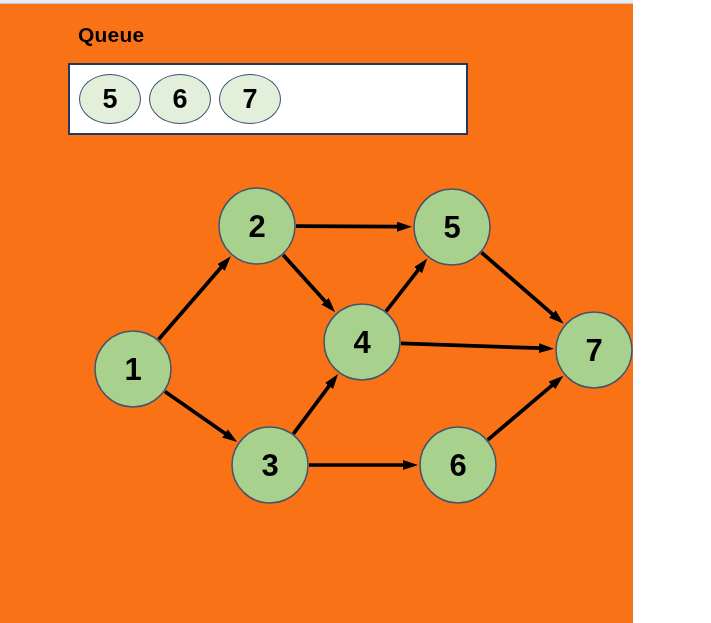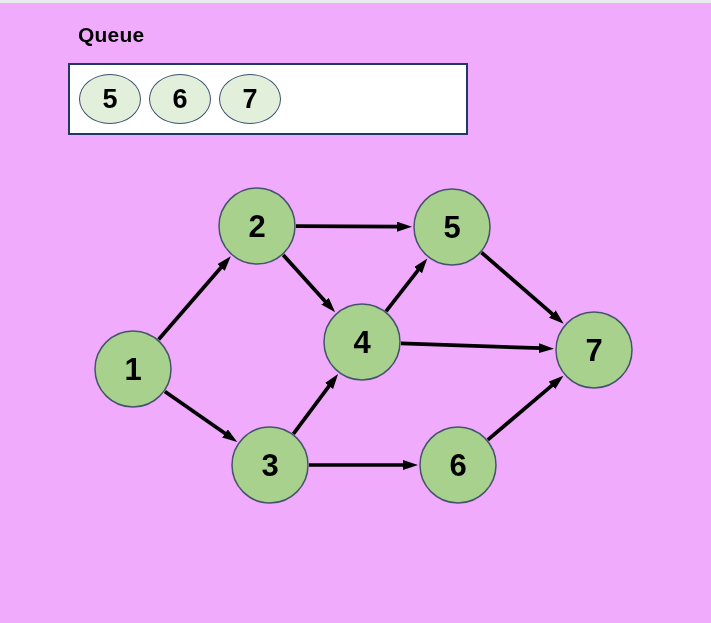--- a/index.html
+++ b/index.html
@@ -1,19 +1,19 @@
 <!DOCTYPE html>
 <html><head>
 <meta charset="utf-8">
 <style>
   html,body{margin:0;padding:0;background:#ffffff;}
   .screen{
     position:relative;
-    width:711px;height:623px;
-    background:#f0abfc;
+    width:633px;height:623px;
+    background:#f97316;
     font-family:"Liberation Sans",sans-serif;
     overflow:hidden;
   }
   .top-bar{
     position:absolute;top:0;left:0;width:711px;height:3px;
     background:#e8eaee;border-bottom:1px solid #c5c9d1;
   }
   .queue-title{
     position:absolute;left:78px;top:23px;
     font-size:21px;font-weight:bold;color:#000000;

